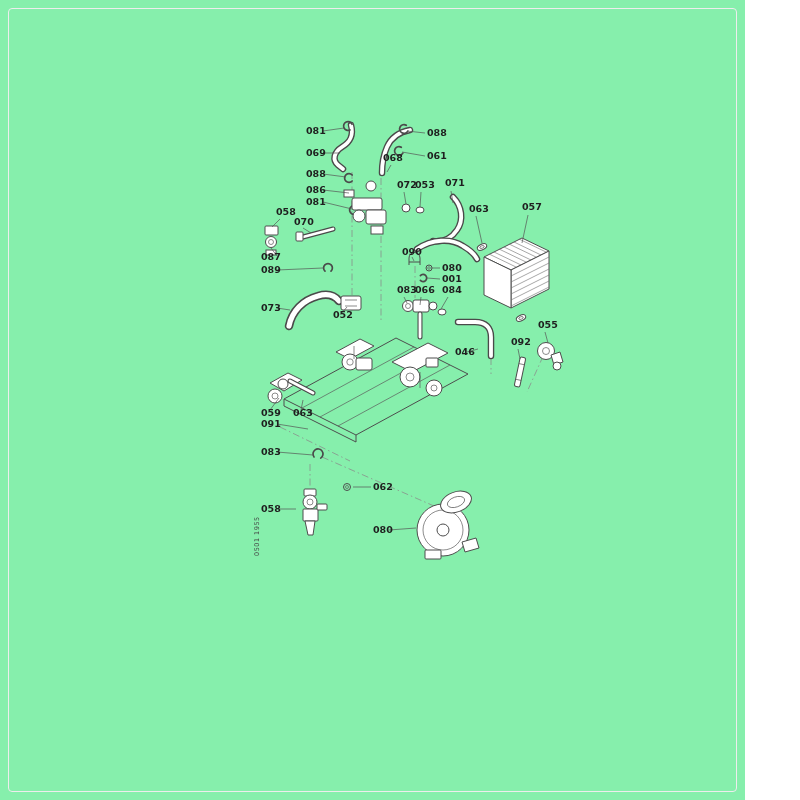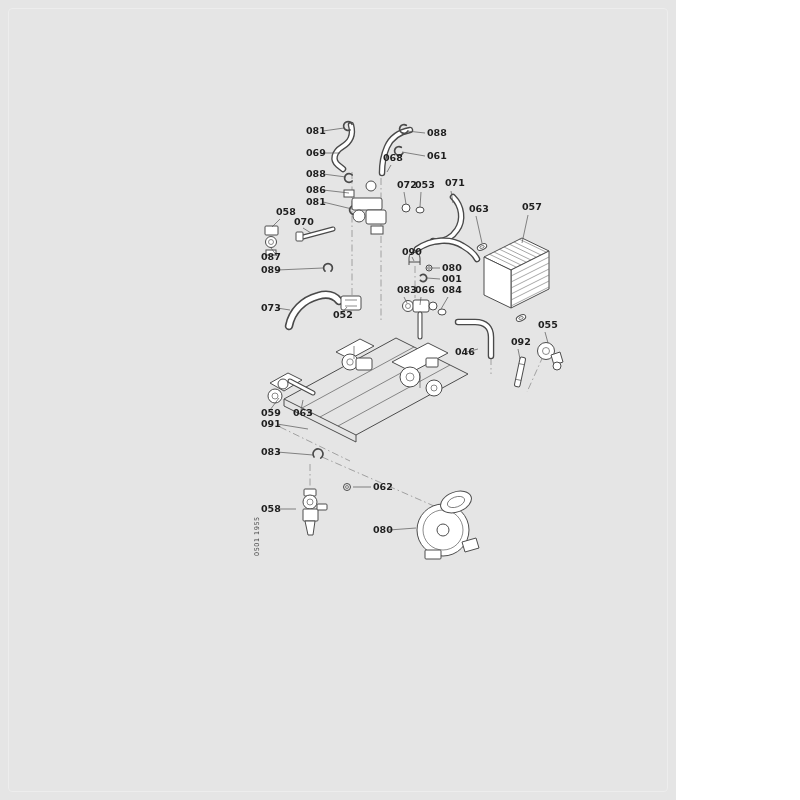--- a/index.html
+++ b/index.html
@@ -1,16 +1,16 @@
 <!DOCTYPE html>
 <html><head>
 <meta charset="utf-8">
 <style>
   html,body{margin:0;padding:0;background:#ffffff;}
-  .stage{position:relative;width:676px;height:800px;background:#e5e5e5;overflow:hidden;
+  .stage{position:relative;width:745px;height:800px;background:#86efac;overflow:hidden;
          font-family:"DejaVu Sans", sans-serif;}
   .page-border{position:absolute;inset:8px;border:1px solid #ededed;border-radius:4px;pointer-events:none;}
   svg{position:absolute;left:0;top:0;}
   .ln{stroke:#4d4d4d;stroke-width:1;fill:none;}
   .lnf{stroke:#4d4d4d;stroke-width:1;fill:#ffffff;}
   .thin{stroke:#5a5a5a;stroke-width:.7;fill:none;}
   .tube-o{stroke:#4a4a4a;stroke-width:6.5;fill:none;stroke-linecap:round;stroke-linejoin:round;}
   .tube-i{stroke:#ffffff;stroke-width:3.8;fill:none;stroke-linecap:round;stroke-linejoin:round;}
   .tube-o.sm{stroke-width:5;}
   .tube-i.sm{stroke-width:2.8;}

